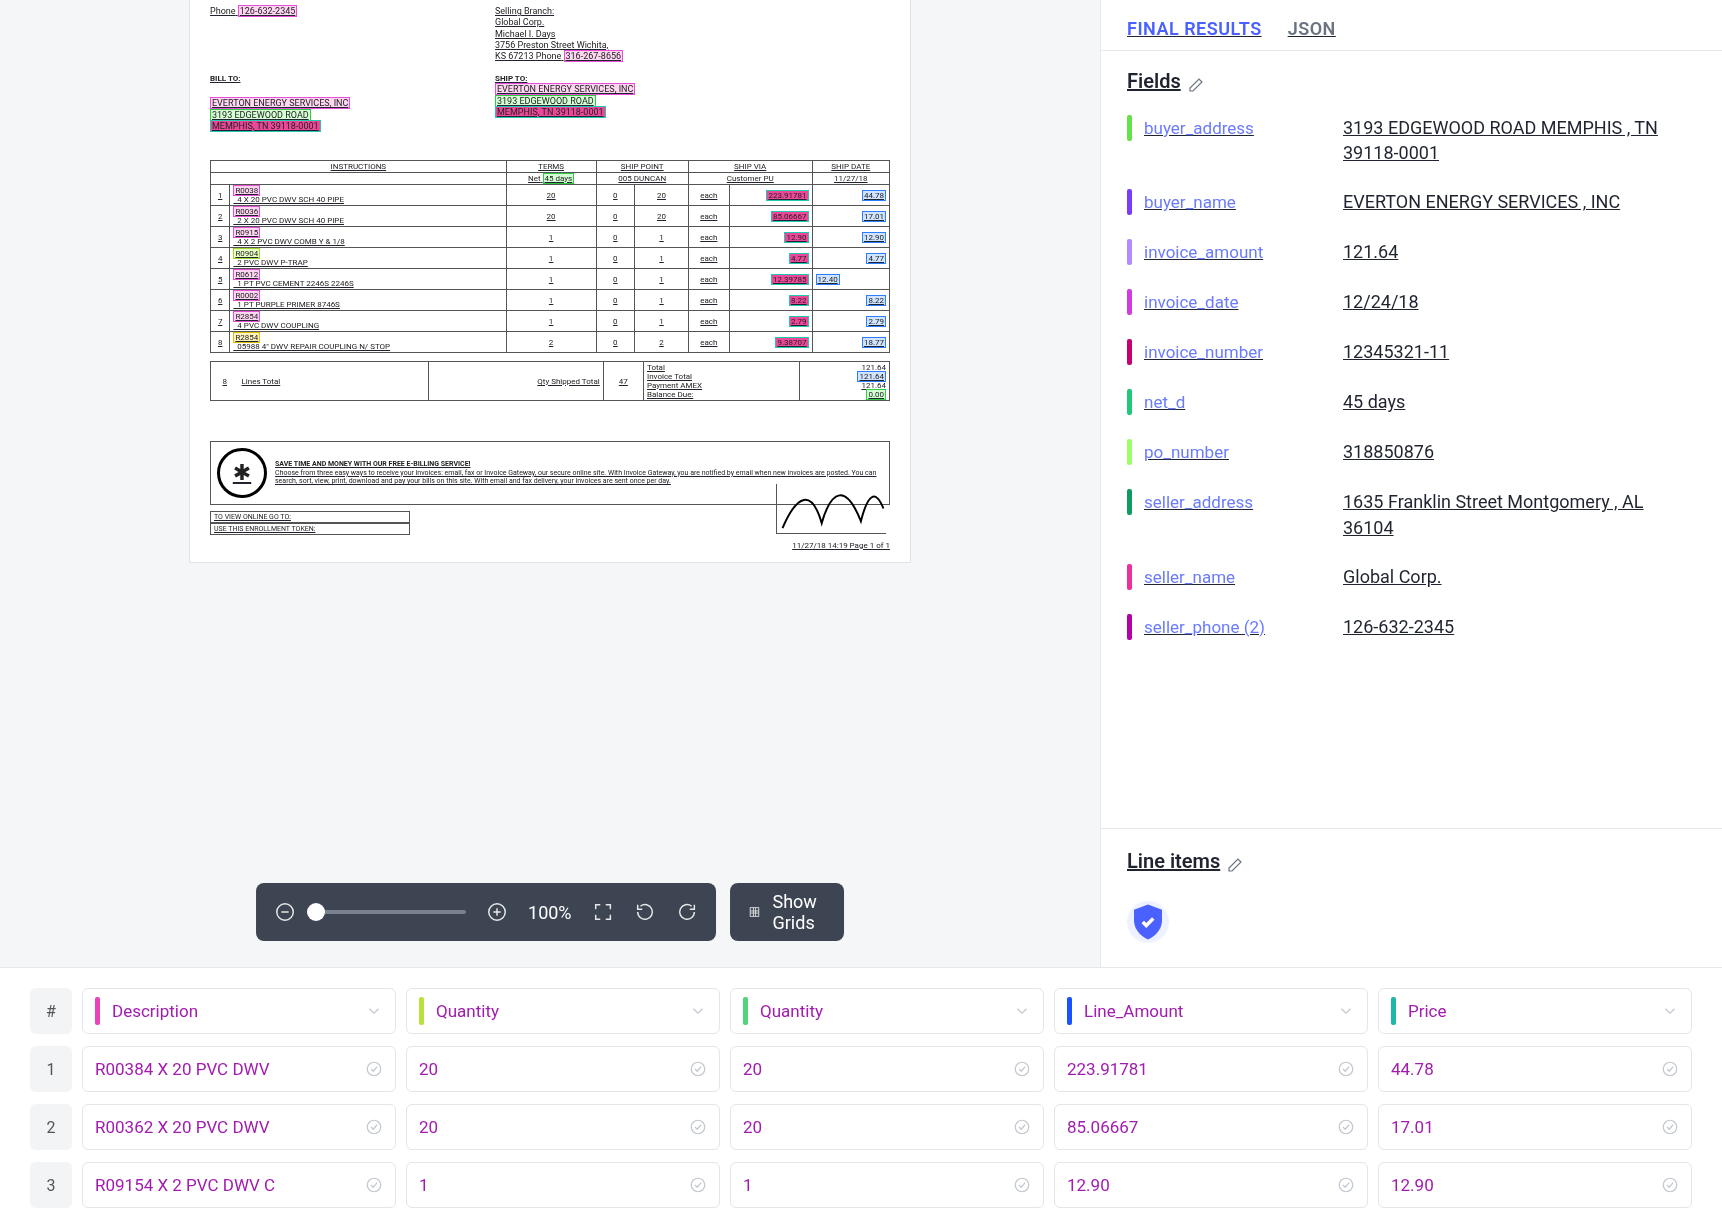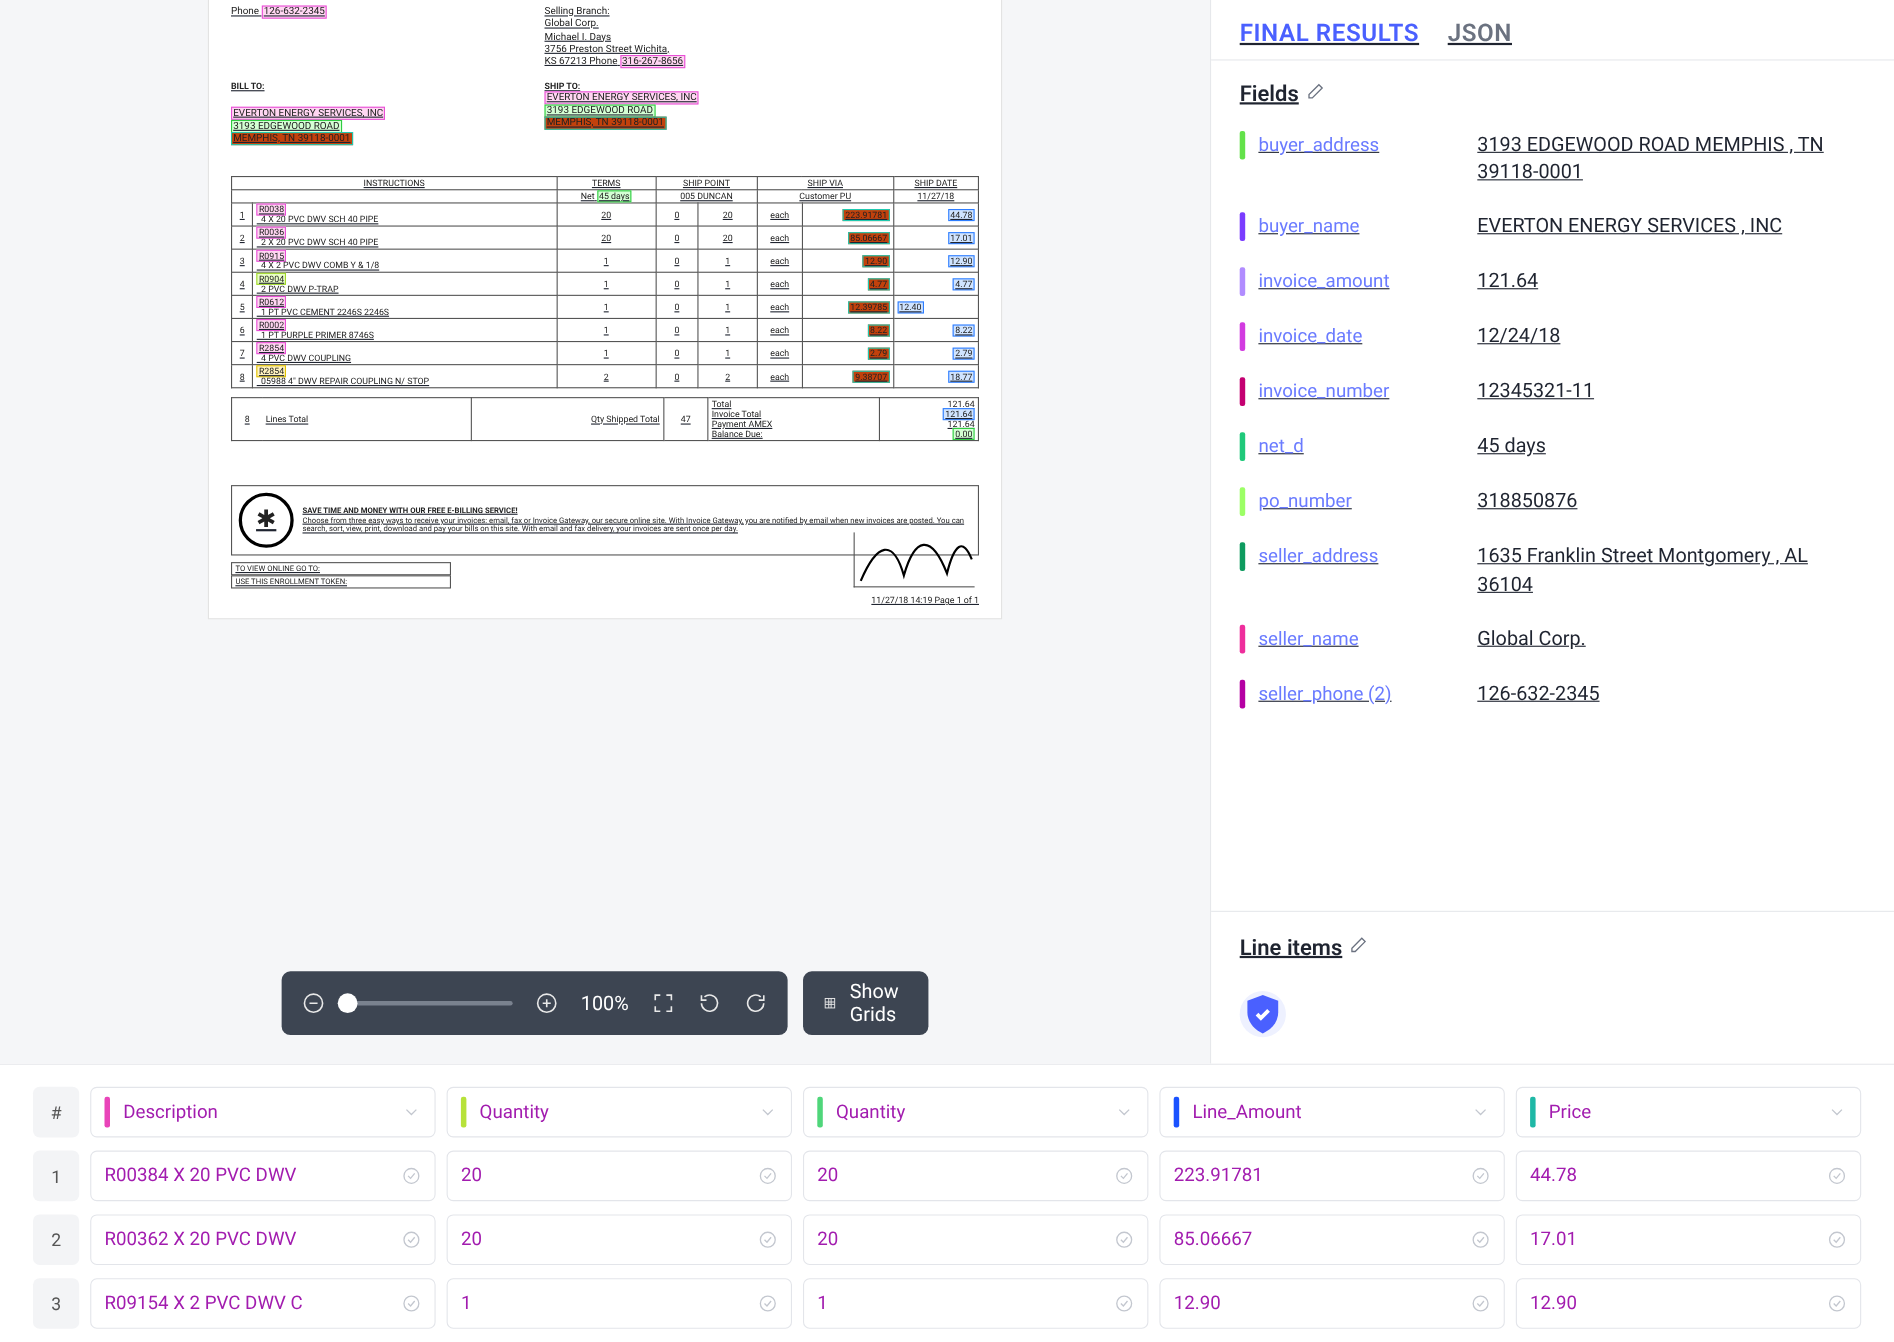--- a/index.html
+++ b/index.html
@@ -40,21 +40,21 @@
     margin-top: 0;
     padding: 6px 20px 12px;
     font-size: 9px;
     color: #222;
     box-shadow: 0 0 0 1px #e3e3e3;
     position: relative;
   }
   .hl { padding: 0 1px; }
   .hl-pink   { background: #ffd6f2; border: 1px solid #e84fd6; }
   .hl-green  { background: #d4ffd4; border: 1px solid #2ecc40; }
-  .hl-teal   { background: #c2410c; border: 1px solid #20c9b0; }
+  .hl-teal   { background: #ec4899; border: 1px solid #20c9b0; }
   .hl-lime   { background: #eaffc7; border: 1px solid #a0d82a; }
   .hl-yellow { background: #fff3c0; border: 1px solid #e0c000; }
   .hl-blue   { background: #d0e4ff; border: 1px solid #2d7dff; }
 
   .doc-top-row { display:flex; justify-content:space-between; }
   .doc-block { line-height: 1.25; }
   .doc-lbl { font-weight: bold; font-size: 8px; }
 
   
   .inv-table { border-collapse: collapse; width: 100%; margin-top: 8px; font-size: 8px; }
@@ -112,27 +112,27 @@
   }
 
   
   .side-pane {
     flex: 1;
     border-left: 1px solid var(--panel-border);
     display: flex; flex-direction: column;
     min-width: 0;
     padding-top: 8px;
   }
-  .tabs { display:flex; gap: 26px; padding: 10px 26px 11px; font-size: 22px; font-weight:600;
+  .tabs { display:flex; gap: 26px; padding: 10px 26px 11px; font-size: 18px; font-weight:600;
           border-bottom: 1px solid var(--panel-border); }
   .tab { color: var(--muted); cursor: pointer; letter-spacing: .5px; }
   .tab.active { color: var(--link); }
 
   .section-head {
-    display:flex; align-items:flex-start; gap: 6px;
+    display:flex; align-items:flex-end; gap: 6px;
     padding: 18px 26px 10px; font-size: 20px; font-weight: 600;
   }
   .section-head .pencil { width:18px; height:18px; color: var(--muted); cursor:pointer; }
 
   .fields-scroll { flex:1; overflow-y:auto; padding: 0 26px 10px; }
   .field-row {
     display:flex; align-items:flex-start; gap: 16px;
     padding: 12px 0;
   }
   .field-key {

